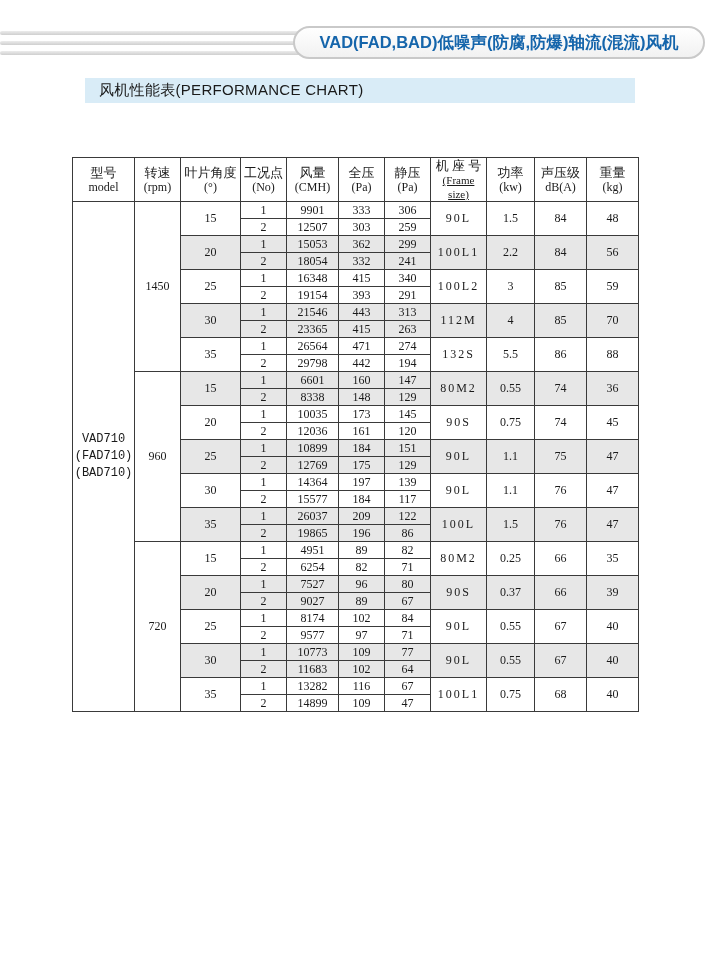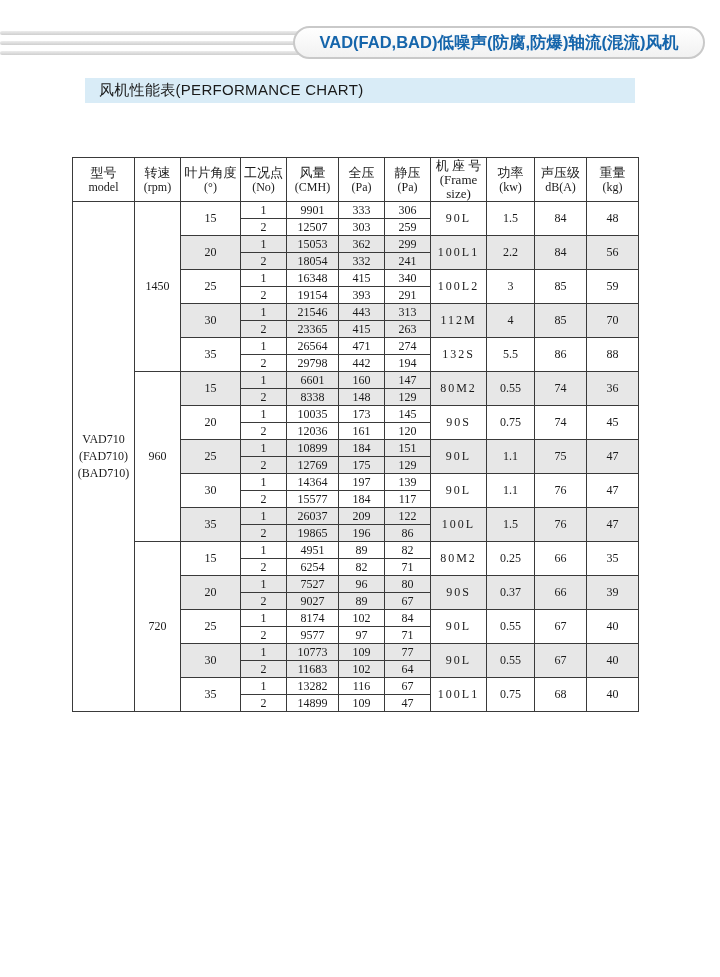--- a/index.html
+++ b/index.html
@@ -37,23 +37,23 @@
     font-family:"Liberation Serif", serif; color:#1a1a1a;
   }
   .perf-table th, .perf-table td {
     border:1px solid #3a3a3a; text-align:center; vertical-align:middle;
     padding:0; background:#fff; overflow:hidden;
   }
   .perf-table th { height:40px; font-weight:normal;margin-top:35px; }
   .perf-table td { height:16px; font-size:12px; }
   .hdr-l1 { font-size:13px; line-height:15px; }
   .hdr-l2 { font-size:12px; line-height:14px; }
-  .hdr-l2.small { font-size:13px; letter-spacing:0; }
+  .hdr-l2.small { font-size:11px; letter-spacing:0;text-decoration:underline; }
   .perf-table td.shaded, .perf-table th.shaded { background:#e7e7e7; }
-  .model-cell { font-size:12.5px; line-height:17px; }
+  .model-cell { font-size:12.5px; line-height:17px;font-family:Liberation Mono, monospace; }
   .frame-cell { letter-spacing:2px; font-size:11.5px;margin-top:16px; }
 
   
   .notes { position:absolute; left:85px; top:738px; font-size:12.5px;
     color:#1a1a1a; line-height:17px; }
   .notes .notes-label { font-weight:bold; }
 
   
   .footer-rule { position:absolute; left:430px; top:907px; width:278px; height:1px; background:#555; }
   .footer-disclaimer { position:absolute; left:450px; top:914px; width:200px;

